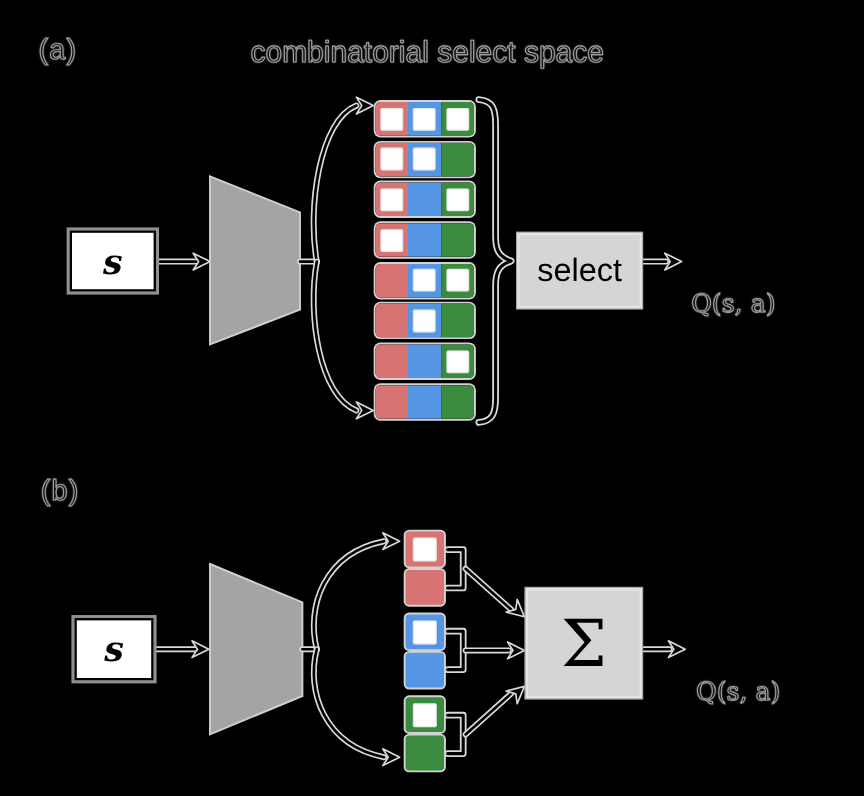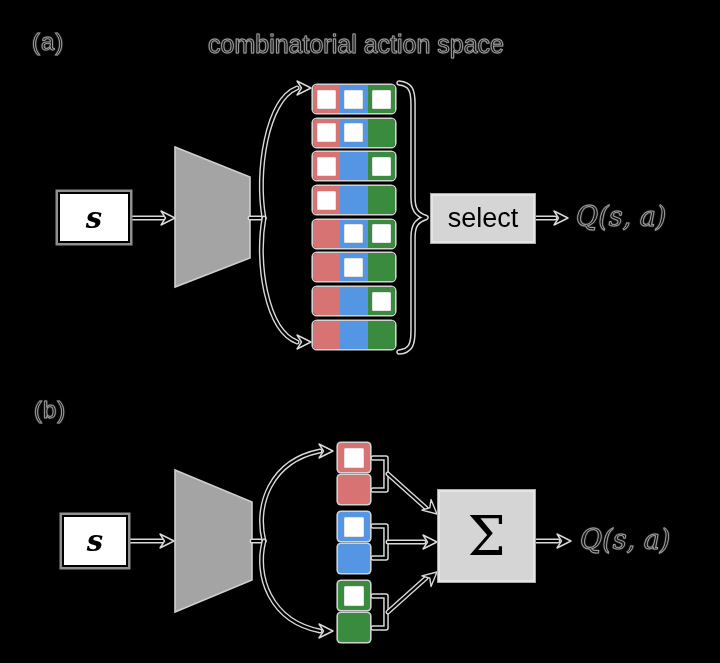--- a/index.html
+++ b/index.html
@@ -13,25 +13,25 @@
   .panel-label{position:absolute;font-size:24px;letter-spacing:1px;}
   .fig-title{position:absolute;left:190px;width:332px;text-align:center;font-size:25px;}
   .state-box{position:absolute;width:72px;height:51px;background:#ffffff;
              border:2.5px solid #000;box-shadow:0 0 0 2.5px #8f8f8f;
              display:flex;align-items:center;justify-content:center;
              font-family:"DejaVu Serif",serif;font-style:italic;font-weight:600;
              font-size:29px;color:#000;}
   .op-box{position:absolute;background:#d5d5d5;color:#000;
           box-shadow:inset 0 0 0 2px #e4e4e4,0 0 0 1px #a9a9a9;
           display:flex;align-items:center;justify-content:center;}
-  #select-box{left:431px;top:194px;width:104px;height:49px;font-size:27px;}
+  #select-box{left:431px;top:194px;width:104px;height:63px;font-size:27px;}
   #sigma-box{left:438px;top:490px;width:97px;height:92px;
              font-family:"DejaVu Serif",serif;font-size:54px;}
-  .q-label{position:absolute;font-family:"DejaVu Serif",serif;font-style:italic;
-           font-size:27px;white-space:nowrap;}
+  .q-label{position:absolute;font-family:"DejaVu Serif",serif;
+           font-size:21px;white-space:nowrap;margin-top:40px;}
   #q-a{left:576px;top:201px;}
   #q-b{left:580px;top:524px;}
   
   #grid-a{position:absolute;left:313px;top:85px;display:flex;flex-direction:column;gap:5.7px;}
   .row-a{width:82px;height:28px;display:flex;border-radius:4px;overflow:hidden;
          box-shadow:0 0 0 1.6px #d2d2d2;}
   .cell-a{flex:1;display:flex;align-items:center;justify-content:center;}
   .sq{width:19px;height:19px;background:#fff;border-radius:1.5px;
       box-shadow:inset 0 0 0 1px rgba(0,0,0,0.10);}
   
@@ -157,21 +157,21 @@
       <path class="ah" transform="translate(437,572) rotate(-41)" d="M0 0 L-14 -7 L-9.5 0 L-14 7 Z"></path>
     </g>
     <g>
       <use href="#pb-q-arrow" class="u"></use>
         <use href="#pb-q-arrow" class="o"></use>
       <path class="ah" transform="translate(571,541)" d="M0 0 L-14 -7 L-9.5 0 L-14 7 Z"></path>
     </g>
   </svg>
 
   <div class="panel-label ghost" style="left:32px;top:28px;">(a)</div>
-  <div class="fig-title ghost" style="top:30px;">combinatorial action space</div>
+  <div class="fig-title ghost" style="top:30px;">combinatorial select space</div>
   <div class="state-box" style="left:58px;top:192px;">
       <span>s</span>
     </div>
   <div id="grid-a">
       <div class="row-a">
         <div class="cell-a" style="background: rgb(215, 115, 115);">
           <div class="sq"></div>
         </div>
         <div class="cell-a" style="background: rgb(84, 150, 228);">
           <div class="sq"></div>

